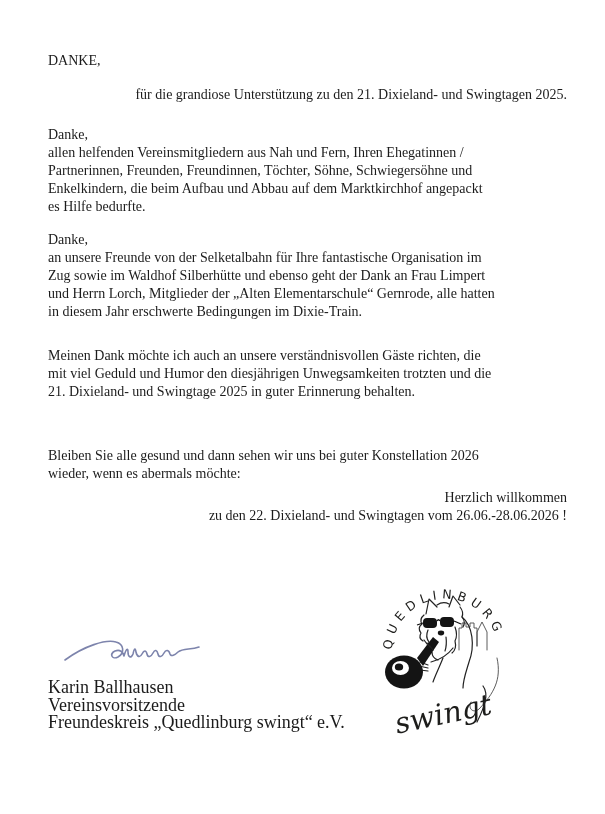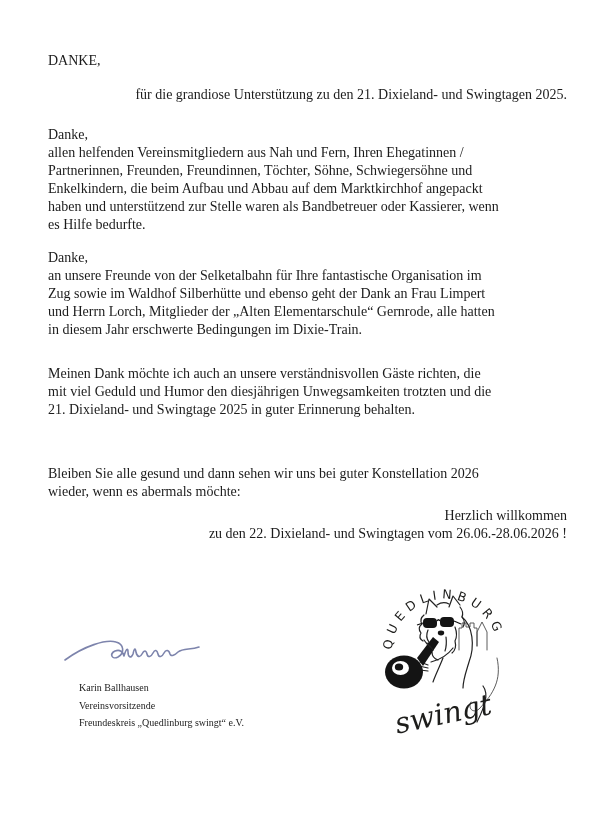--- a/index.html
+++ b/index.html
@@ -35,22 +35,21 @@
   .invitation { margin-top: 6px; text-align: right; }
   .invitation .line { white-space: pre; }
   .signature-svg {
     position: absolute;
     left: 62px; top: 634px;
     width: 142px; height: 36px;
   }
   .signer-block {
     position: absolute;
     left: 48px; top: 679px;
-    font-size: 10px;
-    margin-left: 31px;
+    font-size: 18px;
   }
   .signer-block .line { line-height: 17.5px; height: 17.5px; }
   .logo-svg {
     position: absolute;
     left: 383px; top: 588px;
     width: 124px; height: 150px;
   }
   .ink { stroke: #222222; stroke-width: 1.2; fill: none; stroke-linecap: round; stroke-linejoin: round; }
   .ink-thin { stroke: #4a4a4a; stroke-width: 0.9; fill: none; stroke-linecap: round; stroke-linejoin: round; }
 </style>
@@ -62,21 +61,20 @@
   <div class="text-col">
     <div class="salutation">DANKE,</div>
     <div class="intro">
         <div class="line">für die grandiose Unterstützung zu den 21. Dixieland- und Swingtagen 2025.</div>
       </div>
     <div class="para1">
         <div class="line">Danke,</div>
         <div class="line">allen helfenden Vereinsmitgliedern aus Nah und Fern, Ihren Ehegatinnen /</div>
         <div class="line">Partnerinnen, Freunden, Freundinnen, Töchter, Söhne, Schwiegersöhne und</div>
         <div class="line">Enkelkindern, die beim Aufbau und Abbau auf dem Marktkirchhof angepackt</div>
-        <div class="line">haben und unterstützend zur Stelle waren als Bandbetreuer oder Kassierer, wenn</div>
         <div class="line">es Hilfe bedurfte.</div>
       </div>
     <div class="para2">
         <div class="line">Danke,</div>
         <div class="line">an unsere Freunde von der Selketalbahn für Ihre fantastische Organisation im</div>
         <div class="line">Zug sowie im Waldhof Silberhütte und ebenso geht der Dank an Frau Limpert</div>
         <div class="line">und Herrn Lorch, Mitglieder der „Alten Elementarschule“ Gernrode, alle hatten</div>
         <div class="line">in diesem Jahr erschwerte Bedingungen im Dixie-Train.</div>
       </div>
     <div class="para3">

